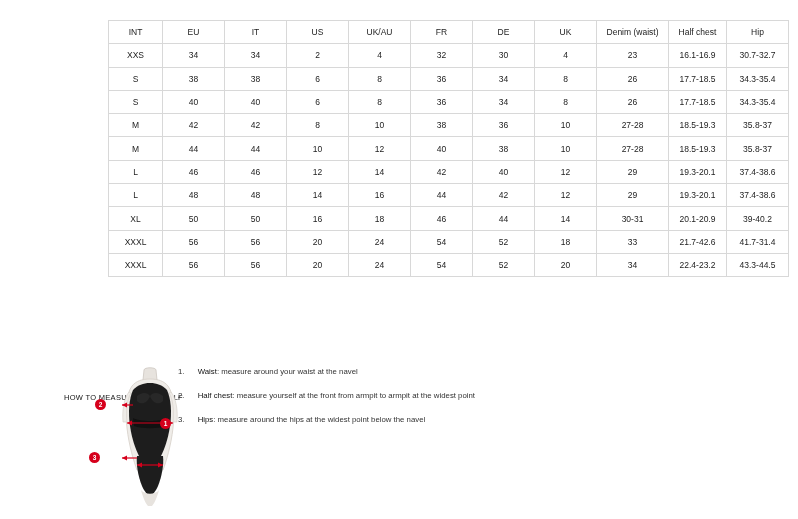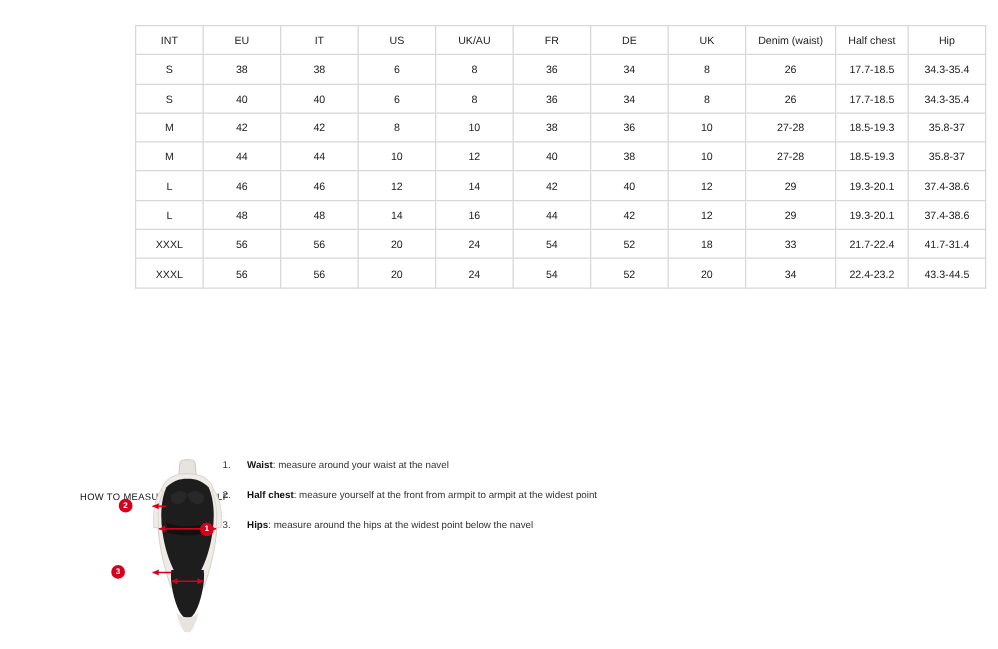--- a/index.html
+++ b/index.html
@@ -86,21 +86,21 @@
     top: 367px;
     width: 400px;
   }
   .step {
     font-size: 7.8px;
     color: #333;
     line-height: 1.3;
     margin-bottom: 14px;
     white-space: nowrap;
   }
-  .step b { font-weight: bold; color: #111; padding-left: 11px; }
+  .step b { font-weight: normal; color: #111; padding-left: 11px; }
 
   .dot {
     position: absolute;
     width: 11px;
     height: 11px;
     border-radius: 50%;
     background: #d6001c;
     color: #ffffff;
     font-size: 6.5px;
     font-weight: bold;
@@ -138,20 +138,33 @@
           <th>FR</th>
           <th>DE</th>
           <th>UK</th>
           <th>Denim (waist)</th>
           <th>Half chest</th>
           <th>Hip</th>
         </tr>
       </thead>
       <tbody>
         <tr>
+          <td>XXS</td>
+          <td>34</td>
+          <td>34</td>
+          <td>2</td>
+          <td>4</td>
+          <td>32</td>
+          <td>30</td>
+          <td>4</td>
+          <td>23</td>
+          <td>16.1-16.9</td>
+          <td>30.7-32.7</td>
+        </tr>
+        <tr>
           <td>S</td>
           <td>38</td>
           <td>38</td>
           <td>6</td>
           <td>8</td>
           <td>36</td>
           <td>34</td>
           <td>8</td>
           <td>26</td>
           <td>17.7-18.5</td>
@@ -216,30 +229,43 @@
           <td>14</td>
           <td>16</td>
           <td>44</td>
           <td>42</td>
           <td>12</td>
           <td>29</td>
           <td>19.3-20.1</td>
           <td>37.4-38.6</td>
         </tr>
         <tr>
+          <td>XL</td>
+          <td>50</td>
+          <td>50</td>
+          <td>16</td>
+          <td>18</td>
+          <td>46</td>
+          <td>44</td>
+          <td>14</td>
+          <td>30-31</td>
+          <td>20.1-20.9</td>
+          <td>39-40.2</td>
+        </tr>
+        <tr>
           <td>XXXL</td>
           <td>56</td>
           <td>56</td>
           <td>20</td>
           <td>24</td>
           <td>54</td>
           <td>52</td>
           <td>18</td>
           <td>33</td>
-          <td>21.7-22.4</td>
+          <td>21.7-42.6</td>
           <td>41.7-31.4</td>
         </tr>
         <tr>
           <td>XXXL</td>
           <td>56</td>
           <td>56</td>
           <td>20</td>
           <td>24</td>
           <td>54</td>
           <td>52</td>

